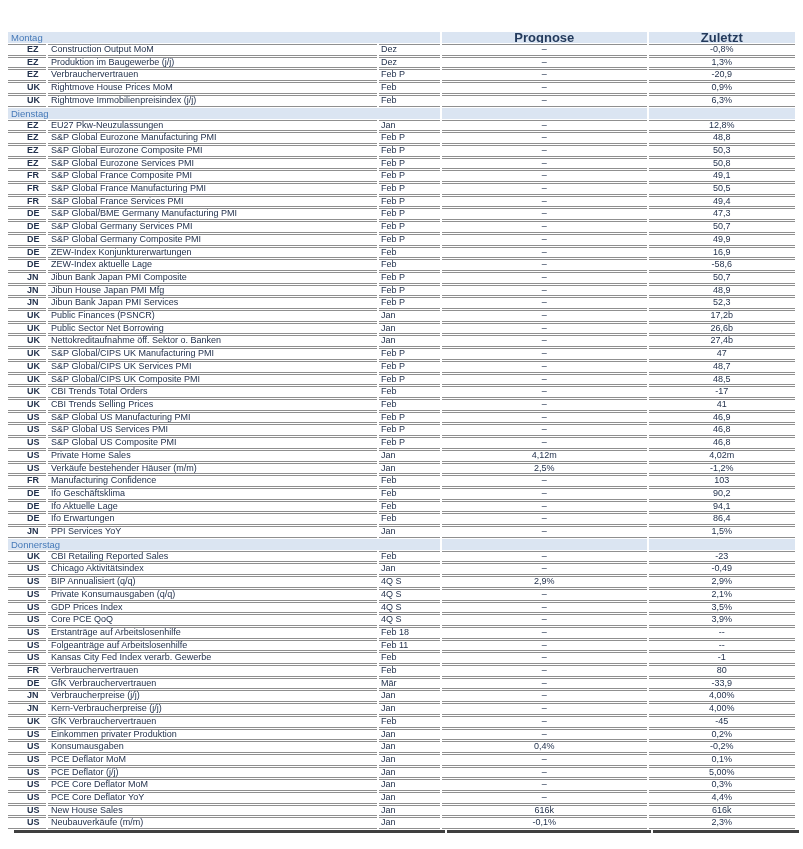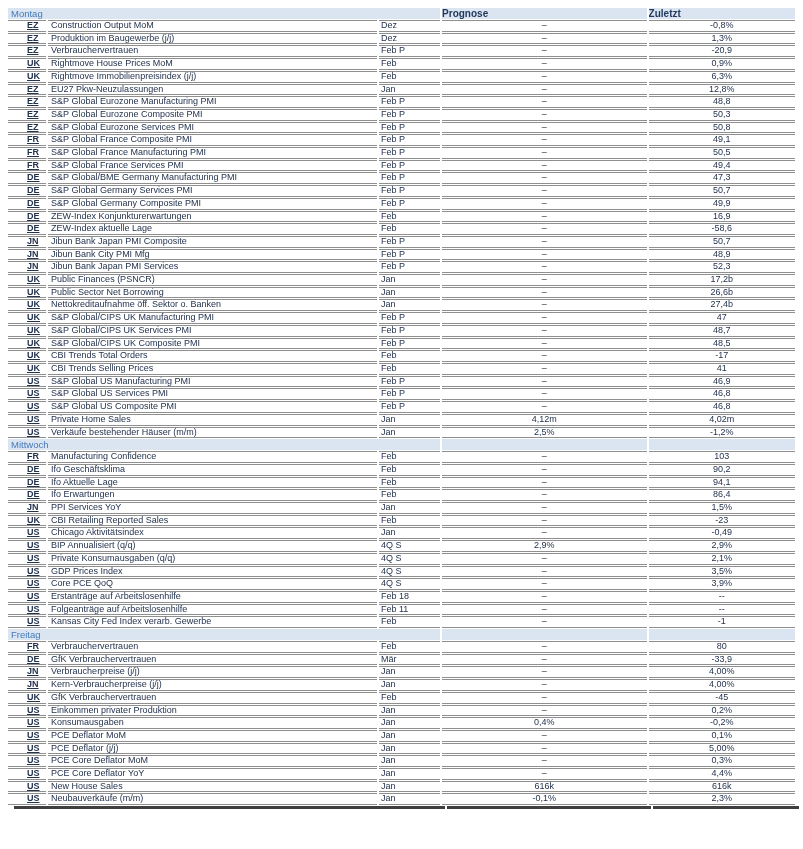--- a/index.html
+++ b/index.html
@@ -7,20 +7,21 @@
     width:803px;height:849px;background:#ffffff;overflow:hidden;
     font-family:"Liberation Sans", sans-serif;
     -webkit-font-smoothing:antialiased;
   }
   .page{padding:7px 6px 0 6px;}
   table.cal{
     border-collapse:separate;
     border-spacing:2px 1px;
     table-layout:fixed;
     width:791px;
+    margin-top:24px;
   }
   col.c-country{width:38px;}
   col.c-event{width:328px;}
   col.c-period{width:61px;}
   col.c-forecast{width:204px;}
   col.c-last{width:146px;}
   td{
     font-size:9px;
     line-height:9.7px;
     height:9.7px;
@@ -32,42 +33,41 @@
     overflow:hidden;
   }
   tr.data td{
     background:#ffffff;
     border-top:1px solid #8f8f8f;
     border-bottom:1px solid #8f8f8f;
   }
   td.country{padding-left:19px;}
   .country-link{
     font-weight:bold;
-    text-decoration:underline;
     color:#24334e;
   }
   td.event{padding-left:3px;}
   td.period{padding-left:2px;}
   td.forecast, td.last{text-align:center;}
   tr.section td{
     background:#dbe5f2;
     border:none;
     height:11px;
     line-height:11px;
   }
   td.day{
     color:#4579b8;
     font-size:9.5px;
     padding-left:3px;
   }
   td.colhead{
-    text-align:left;
+    text-align:center;
     font-weight:bold;
     color:#233a5c;
-    font-size:10px;
+    font-size:13px;
   }
   .bottom-bar{
     display:flex;
     gap:2px;
     margin:0 0 0 8px;
     width:787px;
   }
   .bottom-bar .seg{height:3px;background:#3f3f3f;}
   .seg1{width:431px;}
   .seg2{width:204px;}
@@ -119,20 +119,25 @@
           <td class="forecast">–</td>
           <td class="last">0,9%</td>
         </tr>
         <tr class="data">
           <td class="country"><span class="country-link">UK</span></td>
           <td class="event">Rightmove Immobilienpreisindex (j/j)</td>
           <td class="period">Feb</td>
           <td class="forecast">–</td>
           <td class="last">6,3%</td>
         </tr>
+        <tr class="section">
+          <td class="day" colspan="3">Dienstag</td>
+          <td></td>
+          <td></td>
+        </tr>
         <tr class="data">
           <td class="country"><span class="country-link">EZ</span></td>
           <td class="event">EU27 Pkw-Neuzulassungen</td>
           <td class="period">Jan</td>
           <td class="forecast">–</td>
           <td class="last">12,8%</td>
         </tr>
         <tr class="data">
           <td class="country"><span class="country-link">EZ</span></td>
           <td class="event">S&amp;P Global Eurozone Manufacturing PMI</td>
@@ -212,21 +217,21 @@
         </tr>
         <tr class="data">
           <td class="country"><span class="country-link">JN</span></td>
           <td class="event">Jibun Bank Japan PMI Composite</td>
           <td class="period">Feb P</td>
           <td class="forecast">–</td>
           <td class="last">50,7</td>
         </tr>
         <tr class="data">
           <td class="country"><span class="country-link">JN</span></td>
-          <td class="event">Jibun Bank City PMI Mfg</td>
+          <td class="event">Jibun House Japan PMI Mfg</td>
           <td class="period">Feb P</td>
           <td class="forecast">–</td>
           <td class="last">48,9</td>
         </tr>
         <tr class="data">
           <td class="country"><span class="country-link">JN</span></td>
           <td class="event">Jibun Bank Japan PMI Services</td>
           <td class="period">Feb P</td>
           <td class="forecast">–</td>
           <td class="last">52,3</td>
@@ -315,59 +320,59 @@
           <td class="forecast">4,12m</td>
           <td class="last">4,02m</td>
         </tr>
         <tr class="data">
           <td class="country"><span class="country-link">US</span></td>
           <td class="event">Verkäufe bestehender Häuser (m/m)</td>
           <td class="period">Jan</td>
           <td class="forecast">2,5%</td>
           <td class="last">-1,2%</td>
         </tr>
+        <tr class="data">
+          <td class="country"><span class="country-link">FR</span></td>
+          <td class="event">Manufacturing Confidence</td>
+          <td class="period">Feb</td>
+          <td class="forecast">–</td>
+          <td class="last">103</td>
+        </tr>
+        <tr class="data">
+          <td class="country"><span class="country-link">DE</span></td>
+          <td class="event">Ifo Geschäftsklima</td>
+          <td class="period">Feb</td>
+          <td class="forecast">–</td>
+          <td class="last">90,2</td>
+        </tr>
+        <tr class="data">
+          <td class="country"><span class="country-link">DE</span></td>
+          <td class="event">Ifo Aktuelle Lage</td>
+          <td class="period">Feb</td>
+          <td class="forecast">–</td>
+          <td class="last">94,1</td>
+        </tr>
+        <tr class="data">
+          <td class="country"><span class="country-link">DE</span></td>
+          <td class="event">Ifo Erwartungen</td>
+          <td class="period">Feb</td>
+          <td class="forecast">–</td>
+          <td class="last">86,4</td>
+        </tr>
+        <tr class="data">
+          <td class="country"><span class="country-link">JN</span></td>
+          <td class="event">PPI Services YoY</td>
+          <td class="period">Jan</td>
+          <td class="forecast">–</td>
+          <td class="last">1,5%</td>
+        </tr>
         <tr class="section">
-          <td class="day" colspan="3">Mittwoch</td>
+          <td class="day" colspan="3">Donnerstag</td>
           <td></td>
           <td></td>
-        </tr>
-        <tr class="data">
-          <td class="country"><span class="country-link">FR</span></td>
-          <td class="event">Manufacturing Confidence</td>
-          <td class="period">Feb</td>
-          <td class="forecast">–</td>
-          <td class="last">103</td>
-        </tr>
-        <tr class="data">
-          <td class="country"><span class="country-link">DE</span></td>
-          <td class="event">Ifo Geschäftsklima</td>
-          <td class="period">Feb</td>
-          <td class="forecast">–</td>
-          <td class="last">90,2</td>
-        </tr>
-        <tr class="data">
-          <td class="country"><span class="country-link">DE</span></td>
-          <td class="event">Ifo Aktuelle Lage</td>
-          <td class="period">Feb</td>
-          <td class="forecast">–</td>
-          <td class="last">94,1</td>
-        </tr>
-        <tr class="data">
-          <td class="country"><span class="country-link">DE</span></td>
-          <td class="event">Ifo Erwartungen</td>
-          <td class="period">Feb</td>
-          <td class="forecast">–</td>
-          <td class="last">86,4</td>
-        </tr>
-        <tr class="data">
-          <td class="country"><span class="country-link">JN</span></td>
-          <td class="event">PPI Services YoY</td>
-          <td class="period">Jan</td>
-          <td class="forecast">–</td>
-          <td class="last">1,5%</td>
         </tr>
         <tr class="data">
           <td class="country"><span class="country-link">UK</span></td>
           <td class="event">CBI Retailing Reported Sales</td>
           <td class="period">Feb</td>
           <td class="forecast">–</td>
           <td class="last">-23</td>
         </tr>
         <tr class="data">
           <td class="country"><span class="country-link">US</span></td>
@@ -417,25 +422,20 @@
           <td class="period">Feb 11</td>
           <td class="forecast">–</td>
           <td class="last">--</td>
         </tr>
         <tr class="data">
           <td class="country"><span class="country-link">US</span></td>
           <td class="event">Kansas City Fed Index verarb. Gewerbe</td>
           <td class="period">Feb</td>
           <td class="forecast">–</td>
           <td class="last">-1</td>
-        </tr>
-        <tr class="section">
-          <td class="day" colspan="3">Freitag</td>
-          <td></td>
-          <td></td>
         </tr>
         <tr class="data">
           <td class="country"><span class="country-link">FR</span></td>
           <td class="event">Verbrauchervertrauen</td>
           <td class="period">Feb</td>
           <td class="forecast">–</td>
           <td class="last">80</td>
         </tr>
         <tr class="data">
           <td class="country"><span class="country-link">DE</span></td>

